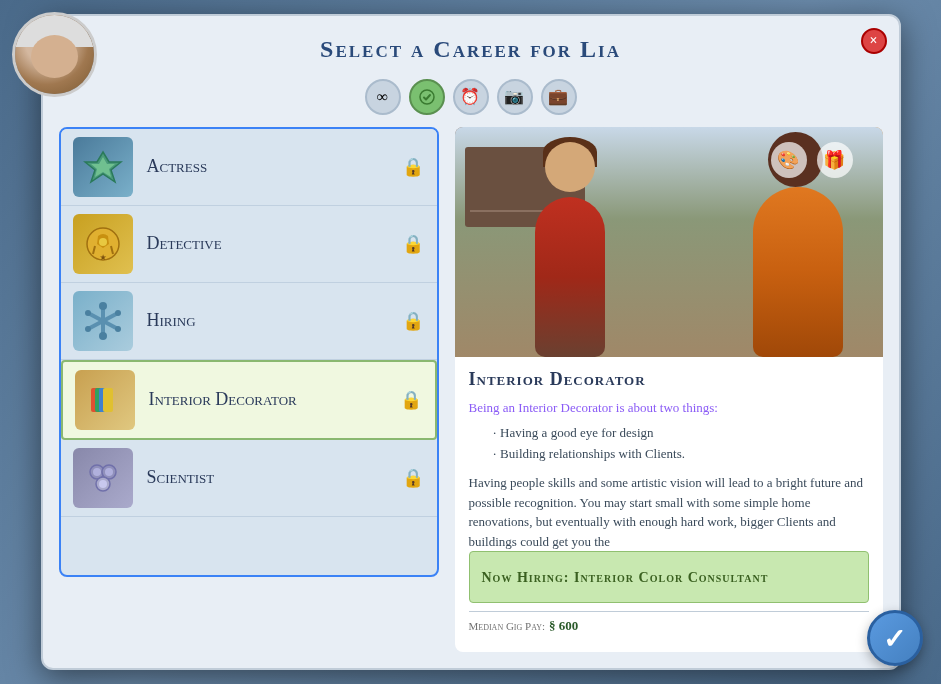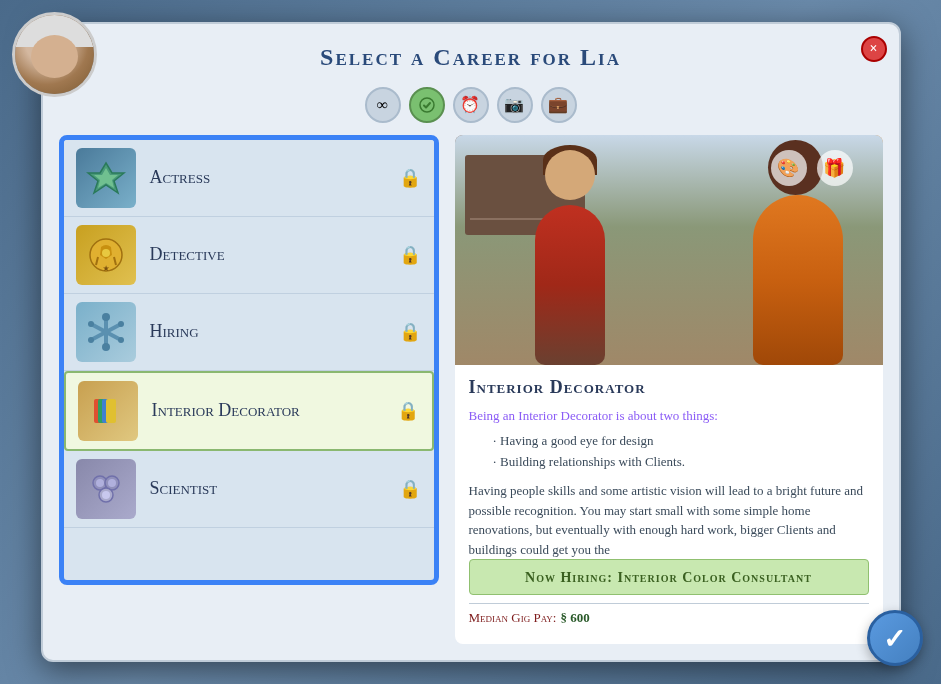--- a/index.html
+++ b/index.html
@@ -136,21 +136,21 @@
       padding: 0 16px 16px;
     }
 
     
     .career-list {
       width: 380px;
       background: #d8e4ef;
       border-radius: 8px;
       overflow-y: auto;
       max-height: 450px;
-      border: 5px solid #3b82f6;
+      border: 2px solid #3b82f6;
     }
     .career-list::-webkit-scrollbar {
       width: 8px;
     }
     .career-list::-webkit-scrollbar-track {
       background: #c8d8e8;
     }
     .career-list::-webkit-scrollbar-thumb {
       background: #8aaccc;
       border-radius: 4px;
@@ -368,42 +368,42 @@
       color: #3a4a5a;
       line-height: 1.5;
       margin-bottom: 0;
     }
 
     
     .hiring-badge {
       background: #c8e8b0;
       border: 1px solid #90c070;
       border-radius: 4px;
-      padding: 8px 12px;
-      text-align: center;
+      padding: 16px 12px;
+      text-align: left;
       margin-bottom: 8px;
     }
     .hiring-text {
       font-size: 14px;
       color: #3a6020;
       font-weight: bold;
       font-variant: small-caps;
       letter-spacing: 1px;
     }
 
     
     .pay-row {
       display: flex;
       align-items: center;
       padding: 6px 0;
       border-top: 1px solid #c0ccd8;
     }
     .pay-label {
-      font-size: 13px;
-      color: #7f1d1d;
+      font-size: 11px;
+      color: #737373;
       font-variant: small-caps;
     }
     .pay-amount {
       font-size: 13px;
       color: #2a5a2a;
       font-weight: bold;
       margin-left: 4px;
     }
 
     

